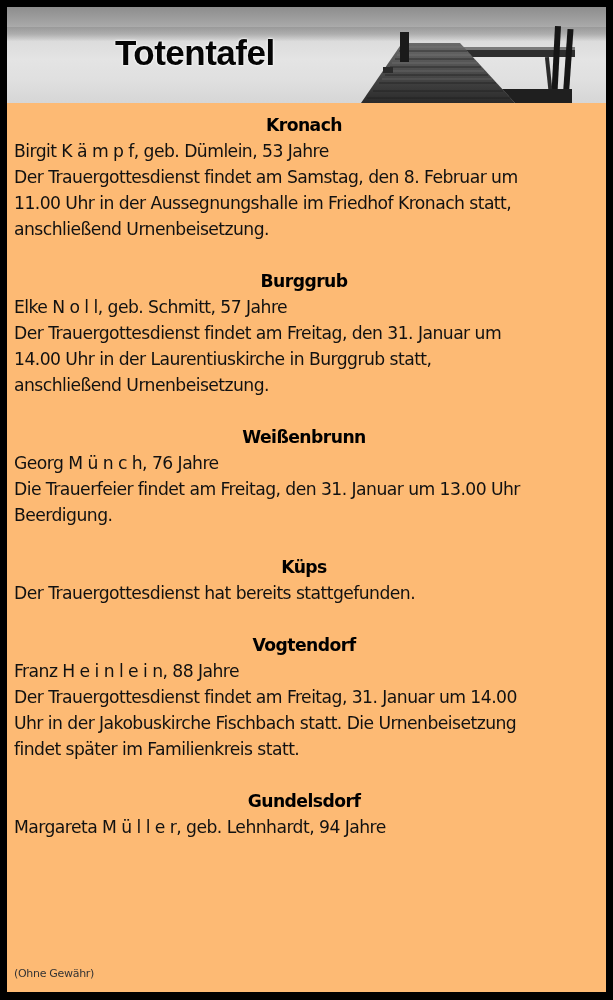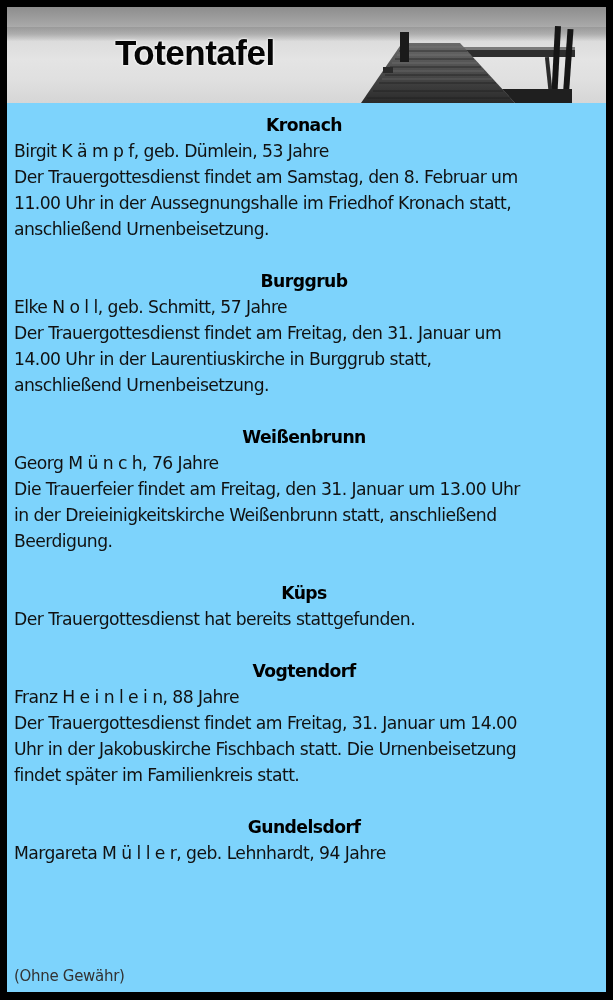--- a/index.html
+++ b/index.html
@@ -1,19 +1,19 @@
 <!DOCTYPE html>
 <html><head>
   <meta charset="utf-8">
   <style>
     * { box-sizing: border-box; margin: 0; padding: 0; }
     html, body { width: 613px; height: 1000px; background: #000; overflow: hidden; }
     .frame {
       position: absolute; left: 7px; top: 7px; width: 599px; height: 985px;
-      background: #7dd3fc; overflow: hidden;
+      background: #fdba74; overflow: hidden;
     }
     .header {
       position: relative; width: 599px; height: 96px; overflow: hidden;
       background: linear-gradient(180deg, #8d8d8d 0%, #a6a6a6 18%, #b9b9b9 28%, #dcdcdc 36%, #e4e4e4 55%, #e0e0e0 75%, #d6d6d6 100%);
     }
     .header .haze {
       position: absolute; left: 0; top: 20px; width: 100%; height: 14px;
       background: linear-gradient(180deg, rgba(120,120,120,0.35), rgba(220,220,220,0));
     }
     .title {
@@ -26,21 +26,21 @@
     .content {
       position: absolute; left: 7px; top: 105px; width: 580px;
       font-family: "DejaVu Sans", sans-serif; font-size: 17.2px; line-height: 26px;
       color: #111; letter-spacing: -0.55px;
     }
     .section { margin-bottom: 26px; }
     .section .place { font-weight: bold; color: #000; text-align: center; }
     .section .line { white-space: nowrap; }
     .footer {
       position: absolute; left: 7px; top: 960px;
-      font-family: "DejaVu Sans", sans-serif; font-size: 15px; color: #333;
+      font-family: "DejaVu Sans", sans-serif; font-size: 11px; color: #333;
       letter-spacing: -0.3px;
     }
   </style>
 </head>
 <body>
 
 <div class="frame">
   <div class="header">
     <div class="haze"></div>
     <svg class="pier" viewBox="0 0 259 96" xmlns="http://www.w3.org/2000/svg">
@@ -98,21 +98,20 @@
       <div class="place">Burggrub</div>
       <div class="line">Elke N o l l, geb. Schmitt, 57 Jahre</div>
       <div class="line">Der Trauergottesdienst findet am Freitag, den 31. Januar um</div>
       <div class="line">14.00 Uhr in der Laurentiuskirche in Burggrub statt,</div>
       <div class="line">anschließend Urnenbeisetzung.</div>
     </div>
     <div class="section">
       <div class="place">Weißenbrunn</div>
       <div class="line">Georg M ü n c h, 76 Jahre</div>
       <div class="line">Die Trauerfeier findet am Freitag, den 31. Januar um 13.00 Uhr</div>
-      <div class="line">in der Dreieinigkeitskirche Weißenbrunn statt, anschließend</div>
       <div class="line">Beerdigung.</div>
     </div>
     <div class="section">
       <div class="place">Küps</div>
       <div class="line">Der Trauergottesdienst hat bereits stattgefunden.</div>
     </div>
     <div class="section">
       <div class="place">Vogtendorf</div>
       <div class="line">Franz H e i n l e i n, 88 Jahre</div>
       <div class="line">Der Trauergottesdienst findet am Freitag, 31. Januar um 14.00</div>

